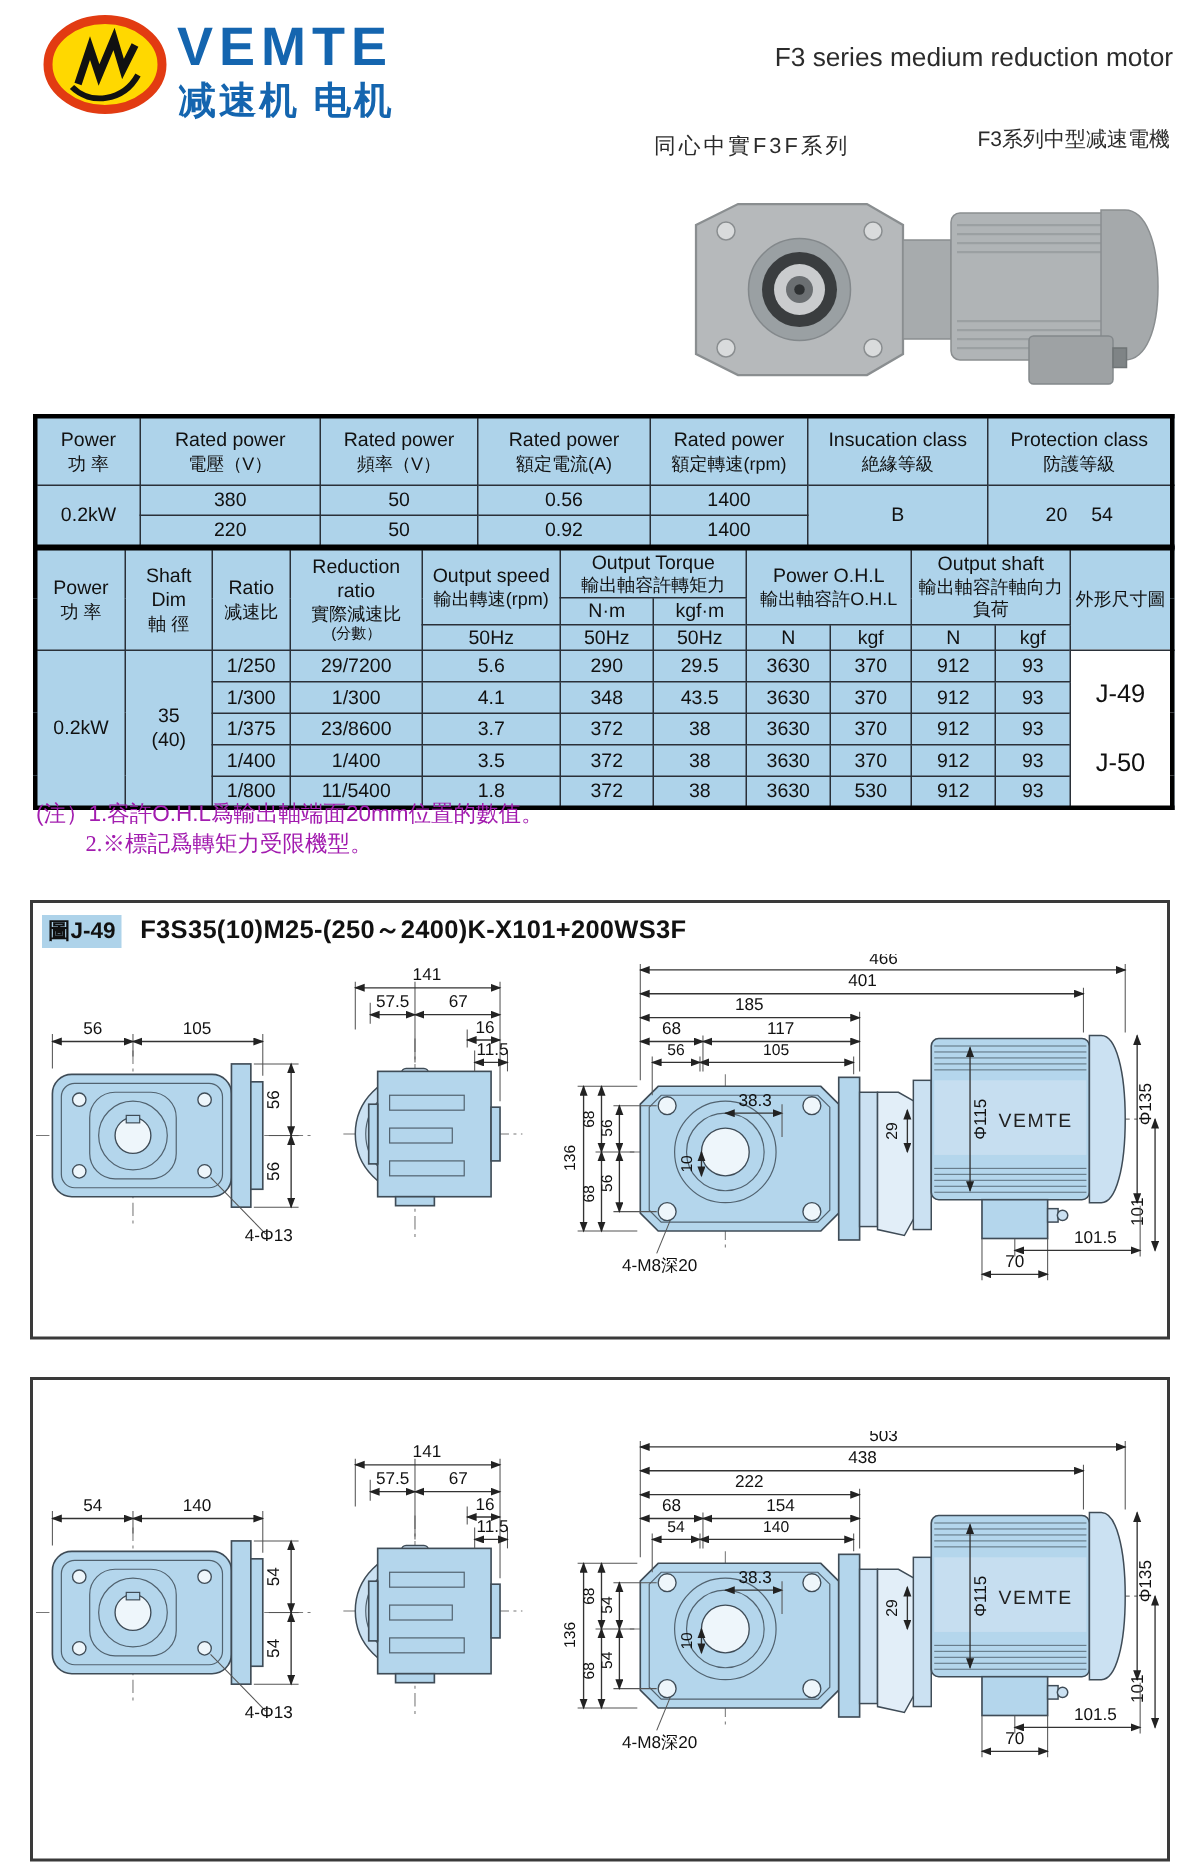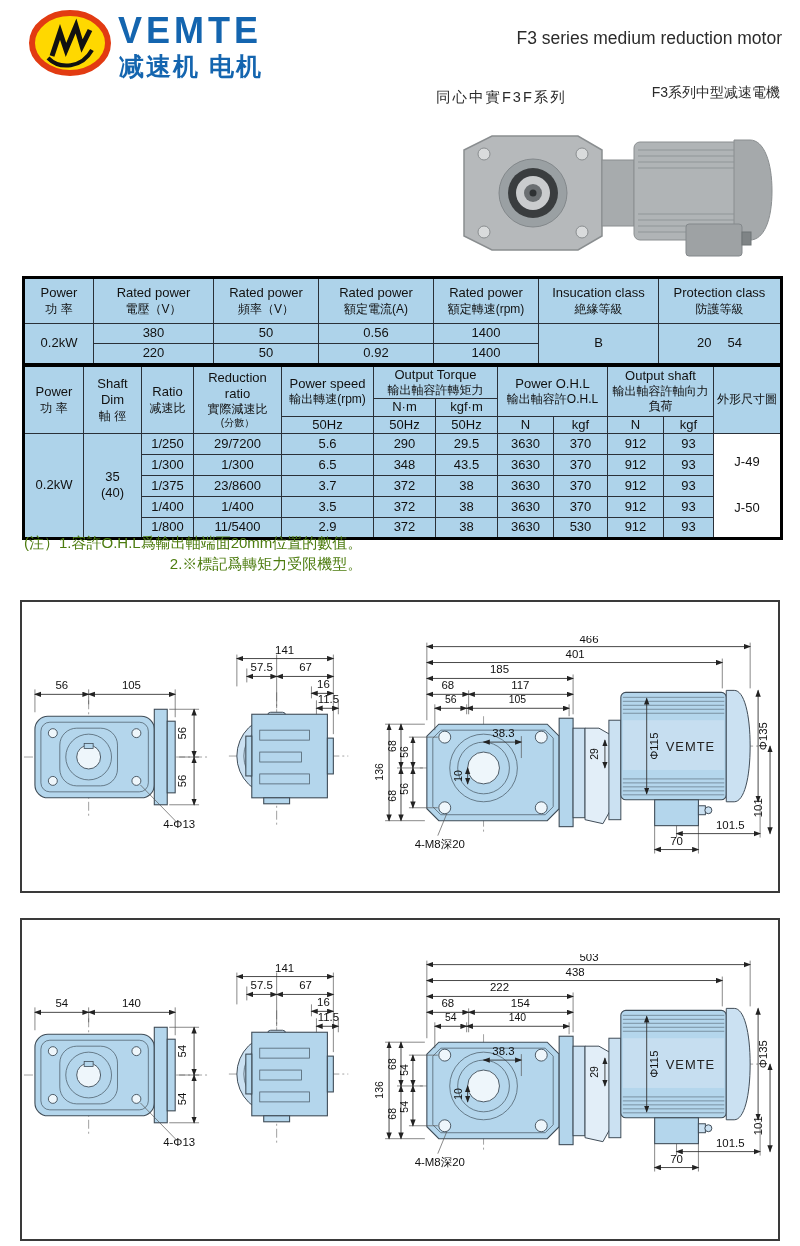--- a/index.html
+++ b/index.html
@@ -27,25 +27,25 @@
   .t1 tr.hdr td { height:44px; }
   .t1 tr.data td { height:19px; }
   .t2 { top:364px; width:758px; }
   .en { font-size:13px; }
   .zh { font-size:12px; }
   .zh2 { font-size:10px; }
   .big { font-size:13.5px; }
   .prot span { display:inline-block; }
   .prot .gap { width:16px; }
   .figcell { background:#fff; }
-  .figref { height:46px; display:flex; align-items:center; justify-content:center; font-size:13px; }
+  .figref { height:46px; display:flex; align-items:center; justify-content:center; font-size:17px; }
 
   
-  .notes { position:absolute; left:24px; top:532px; font-size:15px; line-height:21px; color:#4d7c0f;text-align:right; }
-  .notes .ind { padding-left:33px; }
+  .notes { position:absolute; left:24px; top:532px; font-size:15px; line-height:21px; color:#a21caf; }
+  .notes .ind { padding-left:33px;font-family:Liberation Serif, serif; }
 
   
   .fig-box { position:absolute; left:20px; width:760px; border:2px solid #3a3a3a; background:#fff; box-sizing:border-box; }
   .fig-j49 { top:600px; height:293px; }
   .fig-j50 { top:918px; height:323px; }
   .fig-title { padding:6px 0 0 6px; height:28px; }
   .fig-tag { display:inline-block; background:#aed3ea; font-weight:bold; font-size:15px;
     padding:1px 4px 2px 4px; }
   .fig-model { font-weight:bold; font-size:17px; margin-left:8px; letter-spacing:0.2px; }
   .fig-drawing { position:absolute; left:0; top:34px; width:756px; height:254px; }
@@ -195,21 +195,21 @@
     <td rowspan="3">
           <div class="en">Ratio</div>
           <div class="zh">减速比</div>
         </td>
     <td rowspan="3">
           <div class="en">Reduction ratio</div>
           <div class="zh">實際減速比</div>
           <div class="zh2">(分數）</div>
         </td>
     <td rowspan="2">
-          <div class="en">Power speed</div>
+          <div class="en">Output speed</div>
           <div class="zh">輸出轉速(rpm)</div>
         </td>
     <td colspan="2">
           <div class="en">Output Torque</div>
           <div class="zh">輸出軸容許轉矩力</div>
         </td>
     <td colspan="2" rowspan="2">
           <div class="en">Power O.H.L</div>
           <div class="zh">輸出軸容許O.H.L</div>
         </td>
@@ -252,21 +252,21 @@
         <td>912</td>
         <td>93</td>
         <td rowspan="5" class="figcell">
           <div class="figref">J-49</div>
           <div class="figref">J-50</div>
         </td>
       </tr>
       <tr style="height: 21px;">
         <td>1/300</td>
         <td>1/300</td>
-        <td>6.5</td>
+        <td>4.1</td>
         <td>348</td>
         <td>43.5</td>
         <td>3630</td>
         <td>370</td>
         <td>912</td>
         <td>93</td>
       </tr>
       <tr style="height: 21px;">
         <td>1/375</td>
         <td>23/8600</td>
@@ -285,37 +285,41 @@
         <td>372</td>
         <td>38</td>
         <td>3630</td>
         <td>370</td>
         <td>912</td>
         <td>93</td>
       </tr>
       <tr style="height: 21px;">
         <td>1/800</td>
         <td>11/5400</td>
-        <td>2.9</td>
+        <td>1.8</td>
         <td>372</td>
         <td>38</td>
         <td>3630</td>
         <td>530</td>
         <td>912</td>
         <td>93</td>
       </tr>
     </tbody>
 </table>
 
 <div class="notes">
   <div>(注）1.容許O.H.L爲輸出軸端面20mm位置的數值。</div>
   <div class="ind">2.※標記爲轉矩力受限機型。</div>
 </div>
 
 <div class="fig-box fig-j49">
+  <div class="fig-title">
+    <span class="fig-tag">圖J-49</span>
+    <span class="fig-model">F3S35(10)M25-(250～2400)K-X101+200WS3F</span>
+  </div>
   <div class="fig-drawing">
   <svg viewBox="0 0 760 252" width="756" height="252">
     <defs>
       <marker id="ar" markerWidth="9" markerHeight="8" refX="7" refY="3" orient="auto-start-reverse">
         <path d="M0,0 L8,3 L0,6 z" fill="#222"></path>
       </marker>
     </defs>
 
     <g>
       <line x1="67" y1="64" x2="67" y2="182" class="cl"></line>

